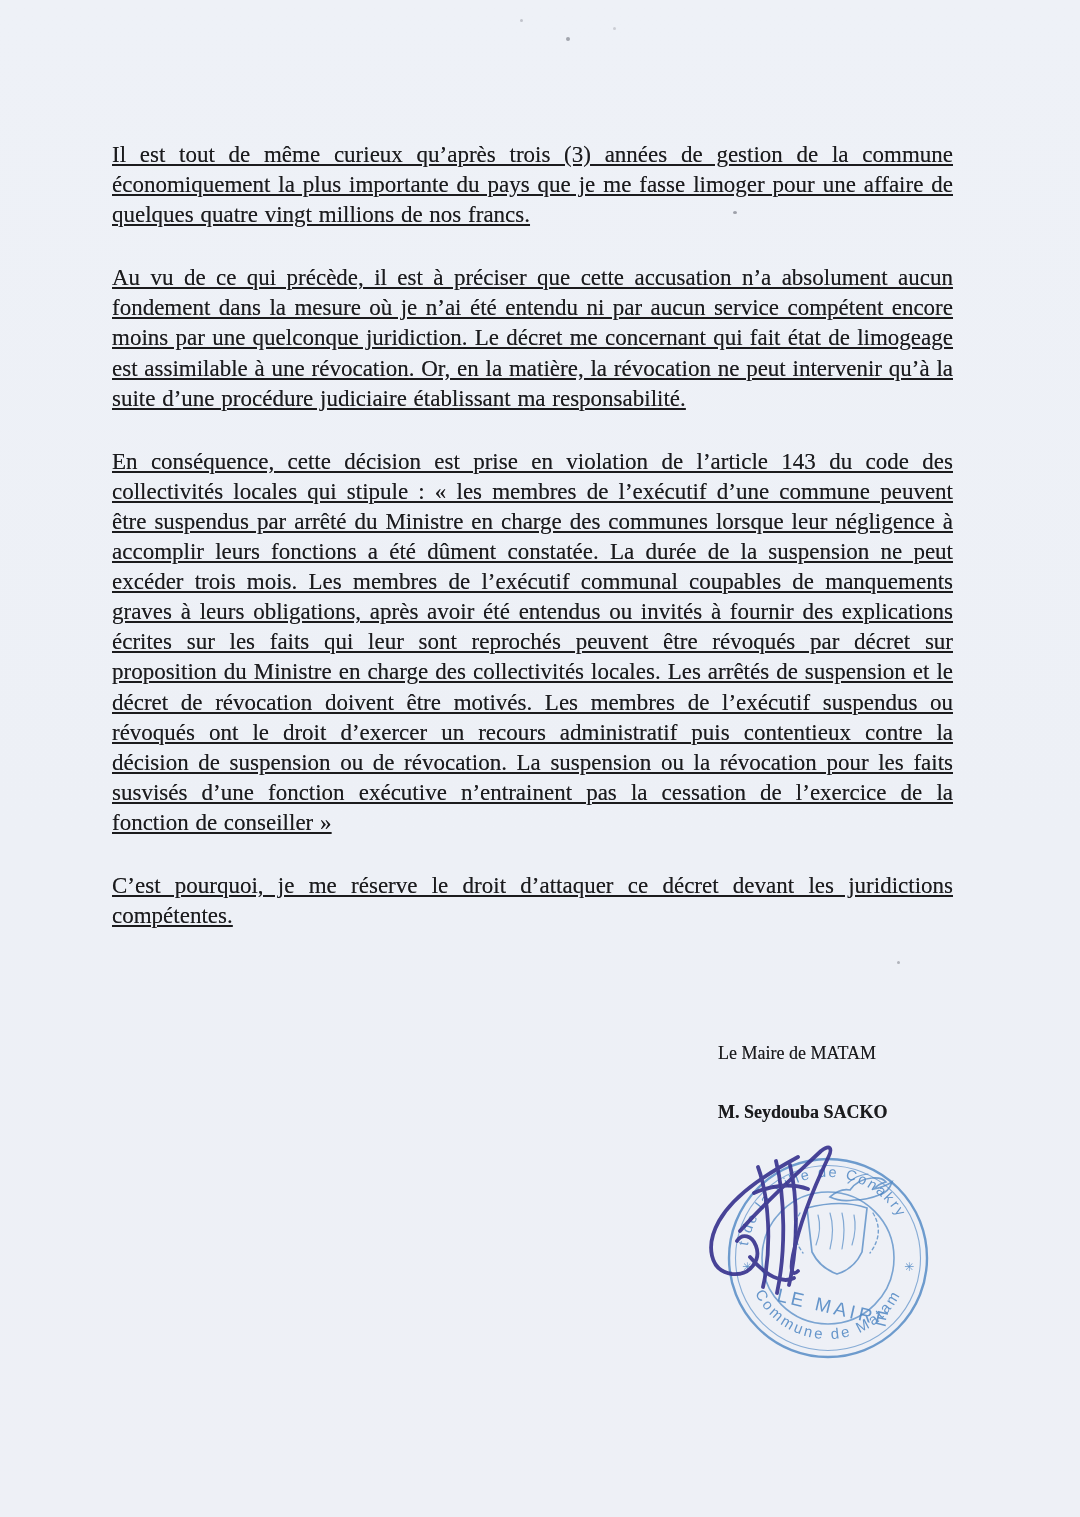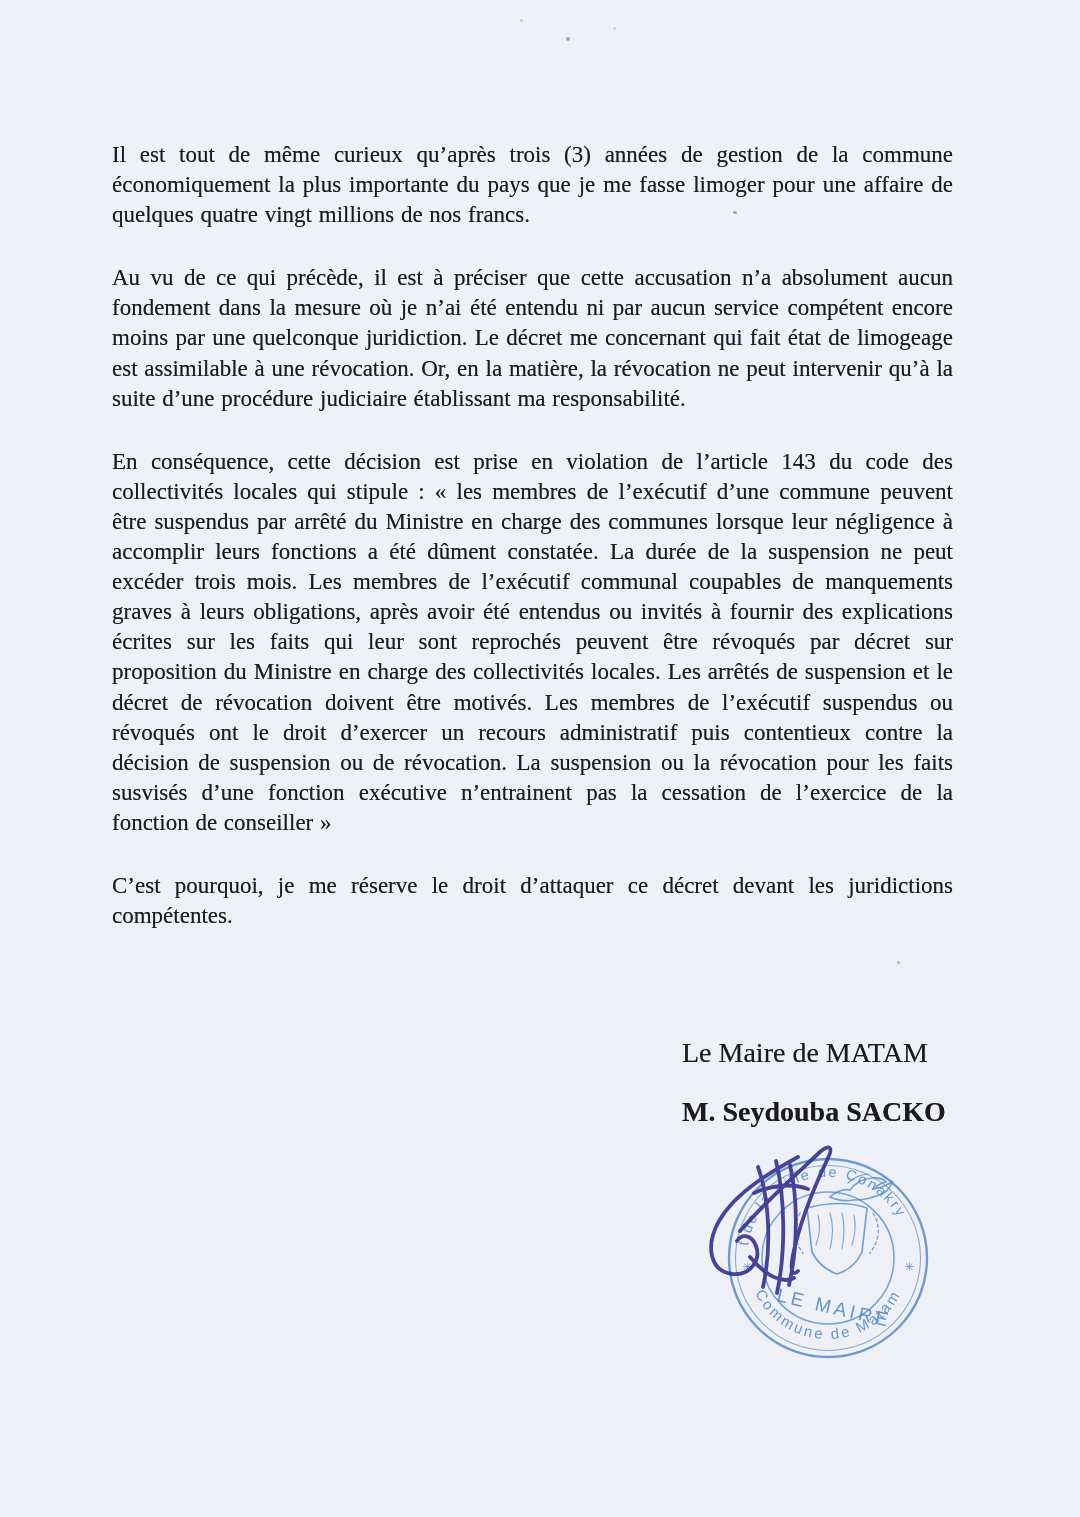--- a/index.html
+++ b/index.html
@@ -19,36 +19,37 @@
     position: absolute;
     inset: 0;
     background: linear-gradient(180deg, #eef1f7 0%, #edf0f6 55%, #eef0f6 100%);
   }
   .letter-body {
     position: absolute;
     left: 112px;
     top: 140px;
     width: 841px;
     color: #1b1b1d;
+    text-decoration: underline;
   }
   .letter-body p {
     margin: 0 0 33px 0;
     font-size: 23px;
     line-height: 30.1px;
     text-align: justify;
     word-spacing: 1px;
     text-shadow: 0 0 0.6px rgba(20,20,25,0.55);
   }
   .letter-body p:last-child { margin-bottom: 0; }
   .closing-block {
     position: absolute;
-    left: 682px;
+    left: 718px;
     top: 1038px;
     color: #1b1b1d;
-    font-size: 28px;
+    font-size: 18px;
     line-height: 30px;
     text-shadow: 0 0 0.6px rgba(20,20,25,0.55);
     white-space: nowrap;
   }
   .closing-block .signatory-name {
     margin-top: 29px;
     font-weight: bold;
   }
   .stamp-wrap {
     position: absolute;

